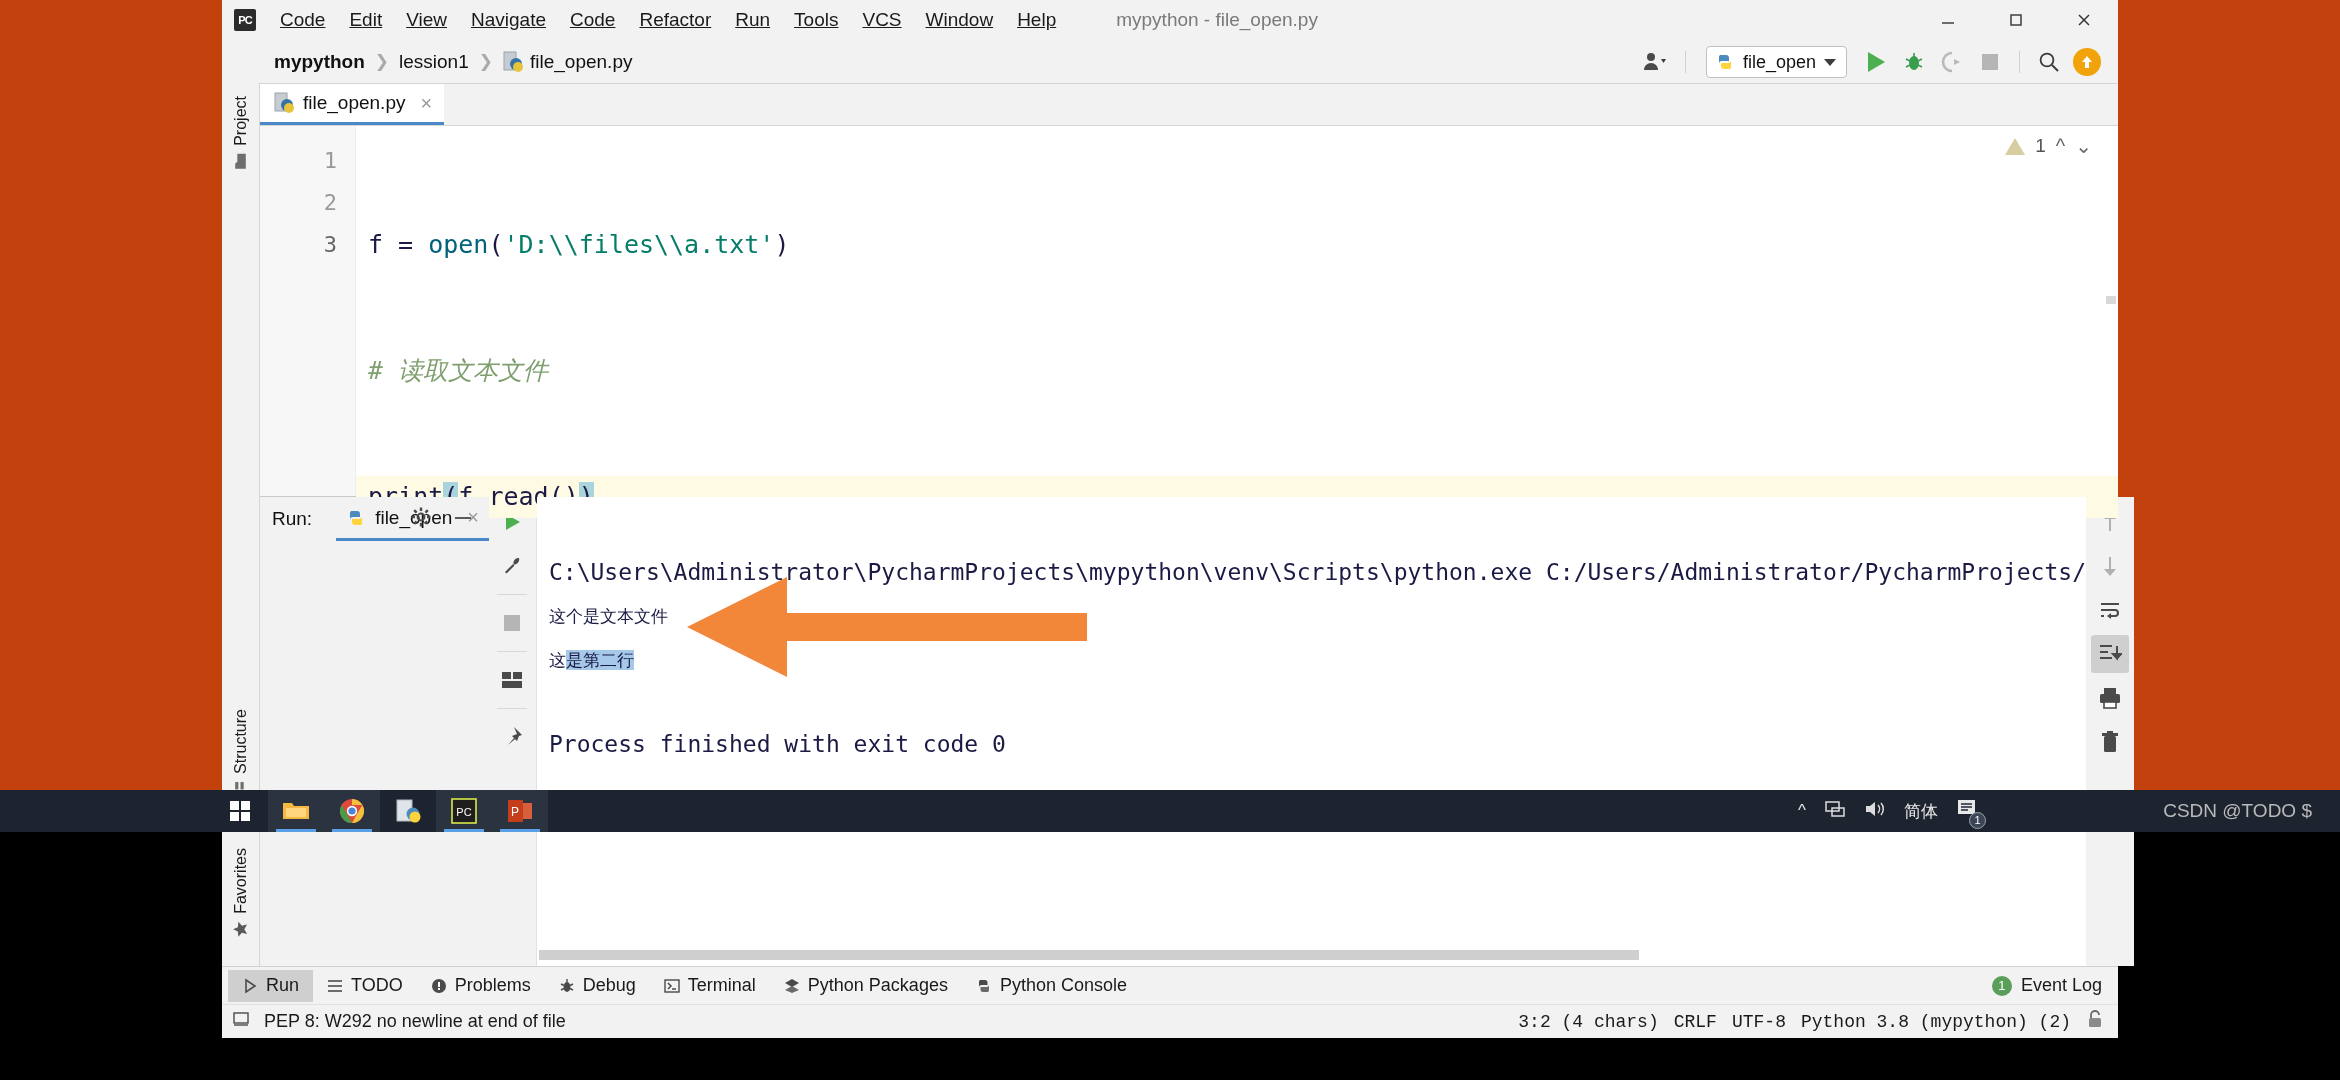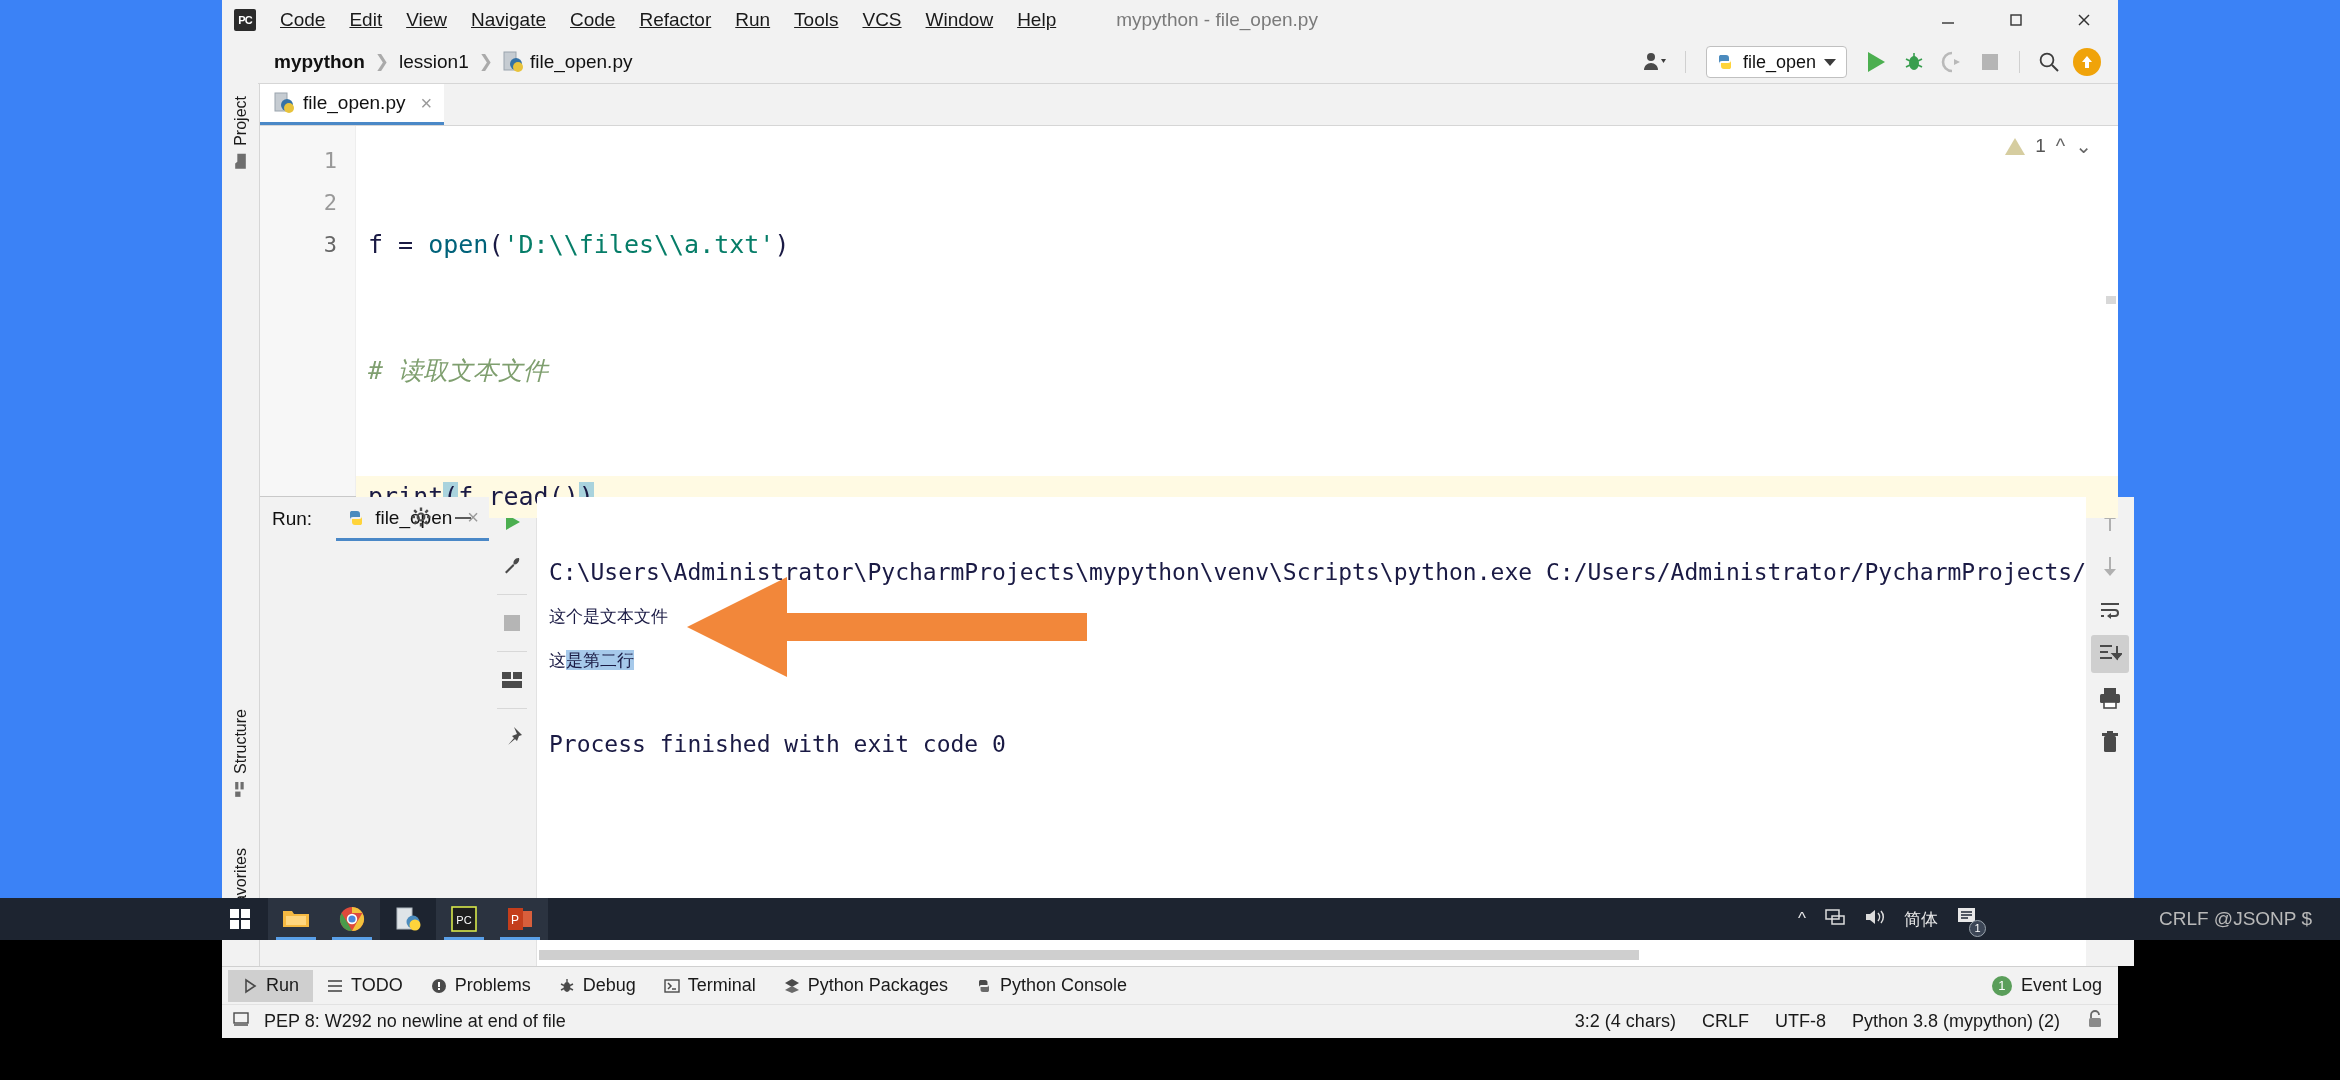--- a/index.html
+++ b/index.html
@@ -4,21 +4,21 @@
 <style>
   * { box-sizing: border-box; margin: 0; padding: 0; }
   html, body {
     width: 2340px; height: 1080px;
     background: #000;
     font-family: "Liberation Sans", sans-serif;
     overflow: hidden;
   }
 
   
-  #screen { position: relative; width: 2340px; height: 940px; background: #3b82f6; }
+  #screen { position: relative; width: 2340px; height: 832px; background: #c2410c; }
 
   #window {
     position: absolute; left: 222px; top: 0; width: 1896px; height: 1038px;
     background: #f2f2f2;
     display: flex; flex-direction: column;
   }
 
   
   .menubar {
     height: 40px; background: #f2f2f2; display: flex; align-items: center;
@@ -210,21 +210,21 @@
     width: 20px; height: 20px; border-radius: 50%; background: #5a9e5a; color: #fff;
     font-size: 13px; display: flex; align-items: center; justify-content: center;
   }
 
   
   .statusbar {
     height: 34px; flex: 0 0 34px; background: #f2f2f2; display: flex; align-items: center;
     padding-left: 10px; font-size: 18px; color: #1a1a1a; position: relative;
     border-top: 1px solid #e2e2e2;
   }
-  .sb-right { position: absolute; right: 14px; display: flex; align-items: center; gap: 26px; }
+  .sb-right { position: absolute; right: 14px; display: flex; align-items: center; gap: 15px; font-family: Liberation Mono, monospace; }
 
   
   .taskbar {
     position: absolute; left: 0; bottom: 0; width: 2340px; height: 42px;
     background: #1d2430; display: flex; align-items: center; padding-left: 212px;
   }
   .tb-icon { width: 56px; height: 42px; display: flex; align-items: center; justify-content: center; position: relative; }
   .tb-icon.on { background: #2b3340; }
   .tb-icon.on::after { content:''; position:absolute; bottom:0; left:8px; right:8px; height:3px; background:#5aa0e8; }
   .tray { position: absolute; right: 360px; display: flex; align-items: center; gap: 18px;
@@ -692,16 +692,16 @@
             <rect x="2" y="2" width="17" height="14" fill="#e8e8e8"></rect>
             <g stroke="#2b3340" stroke-width="1.6">
               <line x1="5" y1="6" x2="16" y2="6"></line>
               <line x1="5" y1="9" x2="16" y2="9"></line>
               <line x1="5" y1="12" x2="12" y2="12"></line>
             </g>
           </svg>
         <span style="position:absolute;right:-6px;bottom:-4px;width:17px;height:17px;border-radius:50%;background:#3c4656;color:#fff;font-size:11px;display:flex;align-items:center;justify-content:center;border:1px solid #9aa4ad">1</span>
       </span>
     </div>
-    <div class="watermark">CRLF @JSONP $</div>
+    <div class="watermark">CSDN @TODO $</div>
   </div>
 
 </div>
 
 </body></html>

